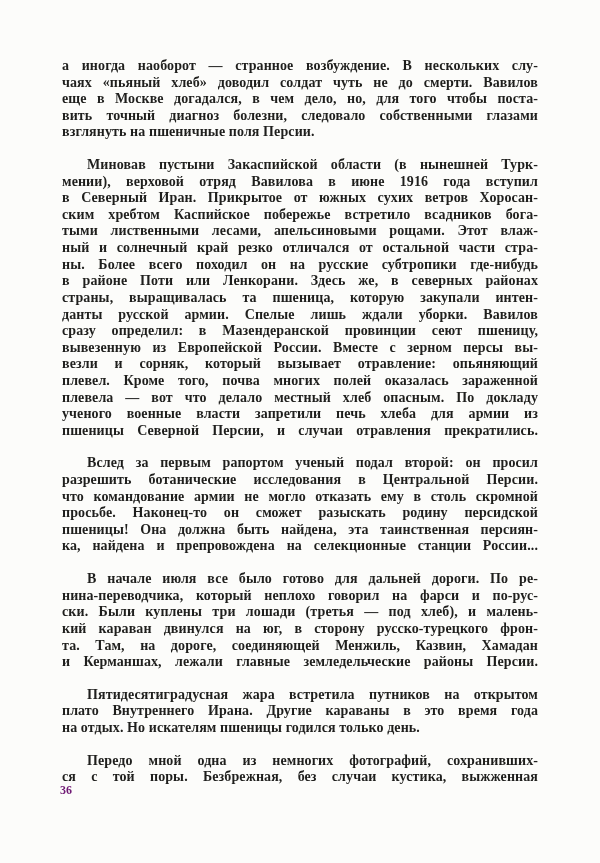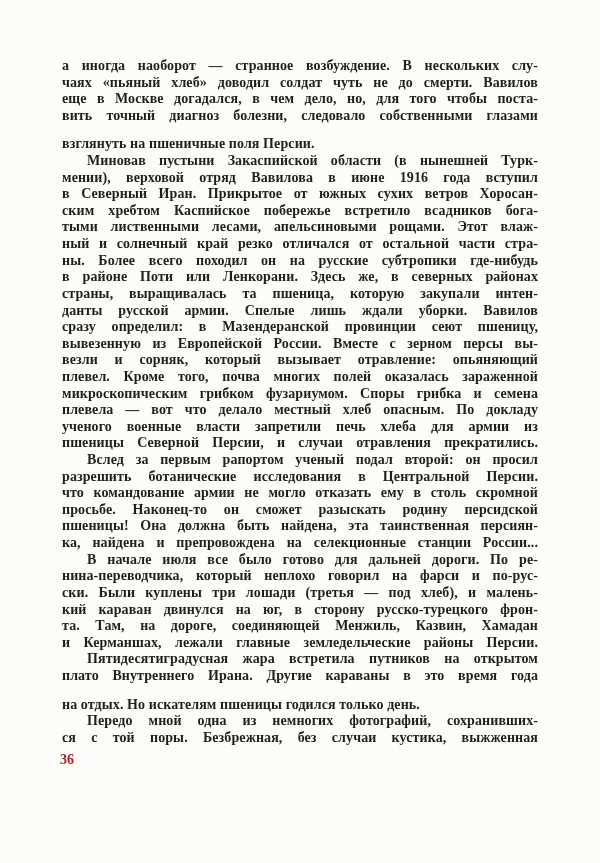--- a/index.html
+++ b/index.html
@@ -32,32 +32,32 @@
     line-height: 16.62px;
     height: 16.62px;
     white-space: normal;
     text-align: justify;
     text-align-last: justify;
     letter-spacing: 0.1px;
   }
   .line.flush {
     text-align: left;
     text-align-last: left;
-    margin-top: 12px;
   }
   .line.indent {
     text-indent: 25px;
+    margin-top: 16px;
   }
   .page-number {
     position: absolute;
     left: 60px;
-    top: 752px;
-    font-size: 14px;
+    top: 783px;
+    font-size: 12px;
     font-weight: 700;
-    color: #b91c1c;
+    color: #701a75;
   }
 </style>
 </head>
 <body>
 
 <div class="page">
   <div class="text-block">
       <div class="para">
         <div class="line">а иногда наоборот — странное возбуждение. В нескольких слу-</div>
         <div class="line">чаях «пьяный хлеб» доводил солдат чуть не до смерти. Вавилов</div>
@@ -73,21 +73,20 @@
         <div class="line">тыми лиственными лесами, апельсиновыми рощами. Этот влаж-</div>
         <div class="line">ный и солнечный край резко отличался от остальной части стра-</div>
         <div class="line">ны. Более всего походил он на русские субтропики где-нибудь</div>
         <div class="line">в районе Поти или Ленкорани. Здесь же, в северных районах</div>
         <div class="line">страны, выращивалась та пшеница, которую закупали интен-</div>
         <div class="line">данты русской армии. Спелые лишь ждали уборки. Вавилов</div>
         <div class="line">сразу определил: в Мазендеранской провинции сеют пшеницу,</div>
         <div class="line">вывезенную из Европейской России. Вместе с зерном персы вы-</div>
         <div class="line">везли и сорняк, который вызывает отравление: опьяняющий</div>
         <div class="line">плевел. Кроме того, почва многих полей оказалась зараженной</div>
-        <div class="line">микроскопическим грибком фузариумом. Споры грибка и семена</div>
         <div class="line">плевела — вот что делало местный хлеб опасным. По докладу</div>
         <div class="line">ученого военные власти запретили печь хлеба для армии из</div>
         <div class="line">пшеницы Северной Персии, и случаи отравления прекратились.</div>
       </div>
       <div class="para">
         <div class="line indent">Вслед за первым рапортом ученый подал второй: он просил</div>
         <div class="line">разрешить ботанические исследования в Центральной Персии.</div>
         <div class="line">что командование армии не могло отказать ему в столь скромной</div>
         <div class="line">просьбе. Наконец-то он сможет разыскать родину персидской</div>
         <div class="line">пшеницы! Она должна быть найдена, эта таинственная персиян-</div>

